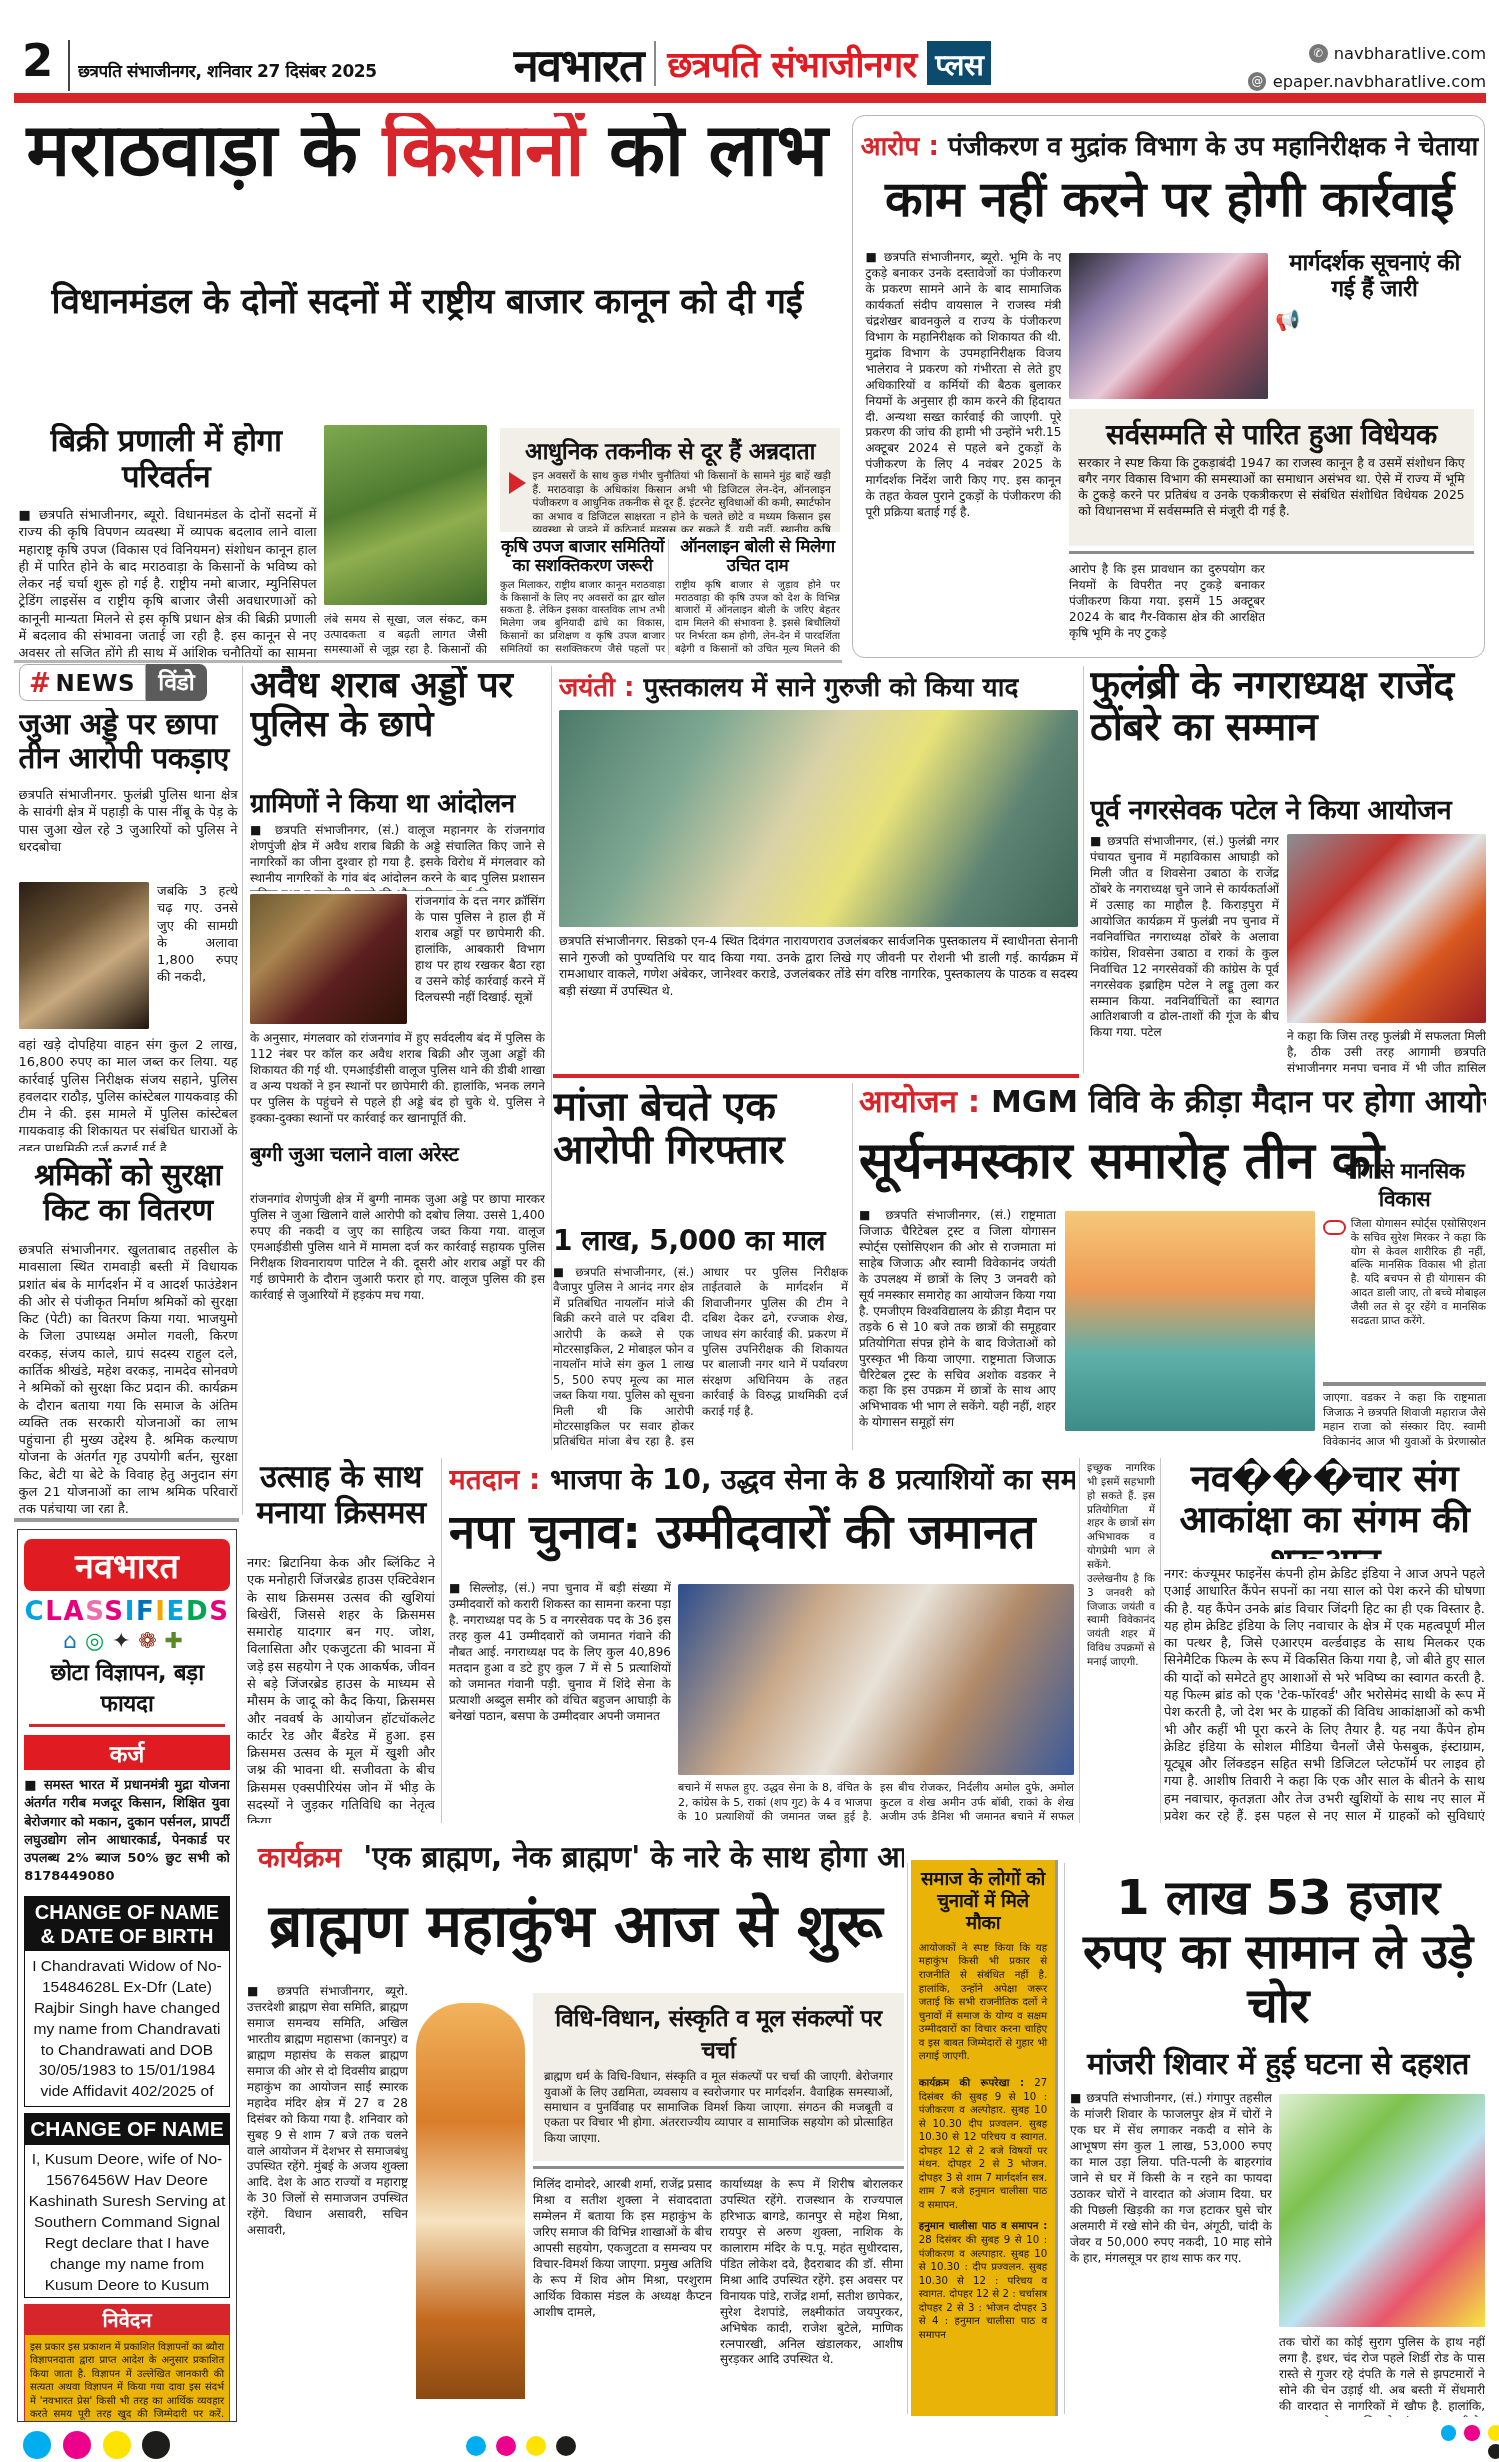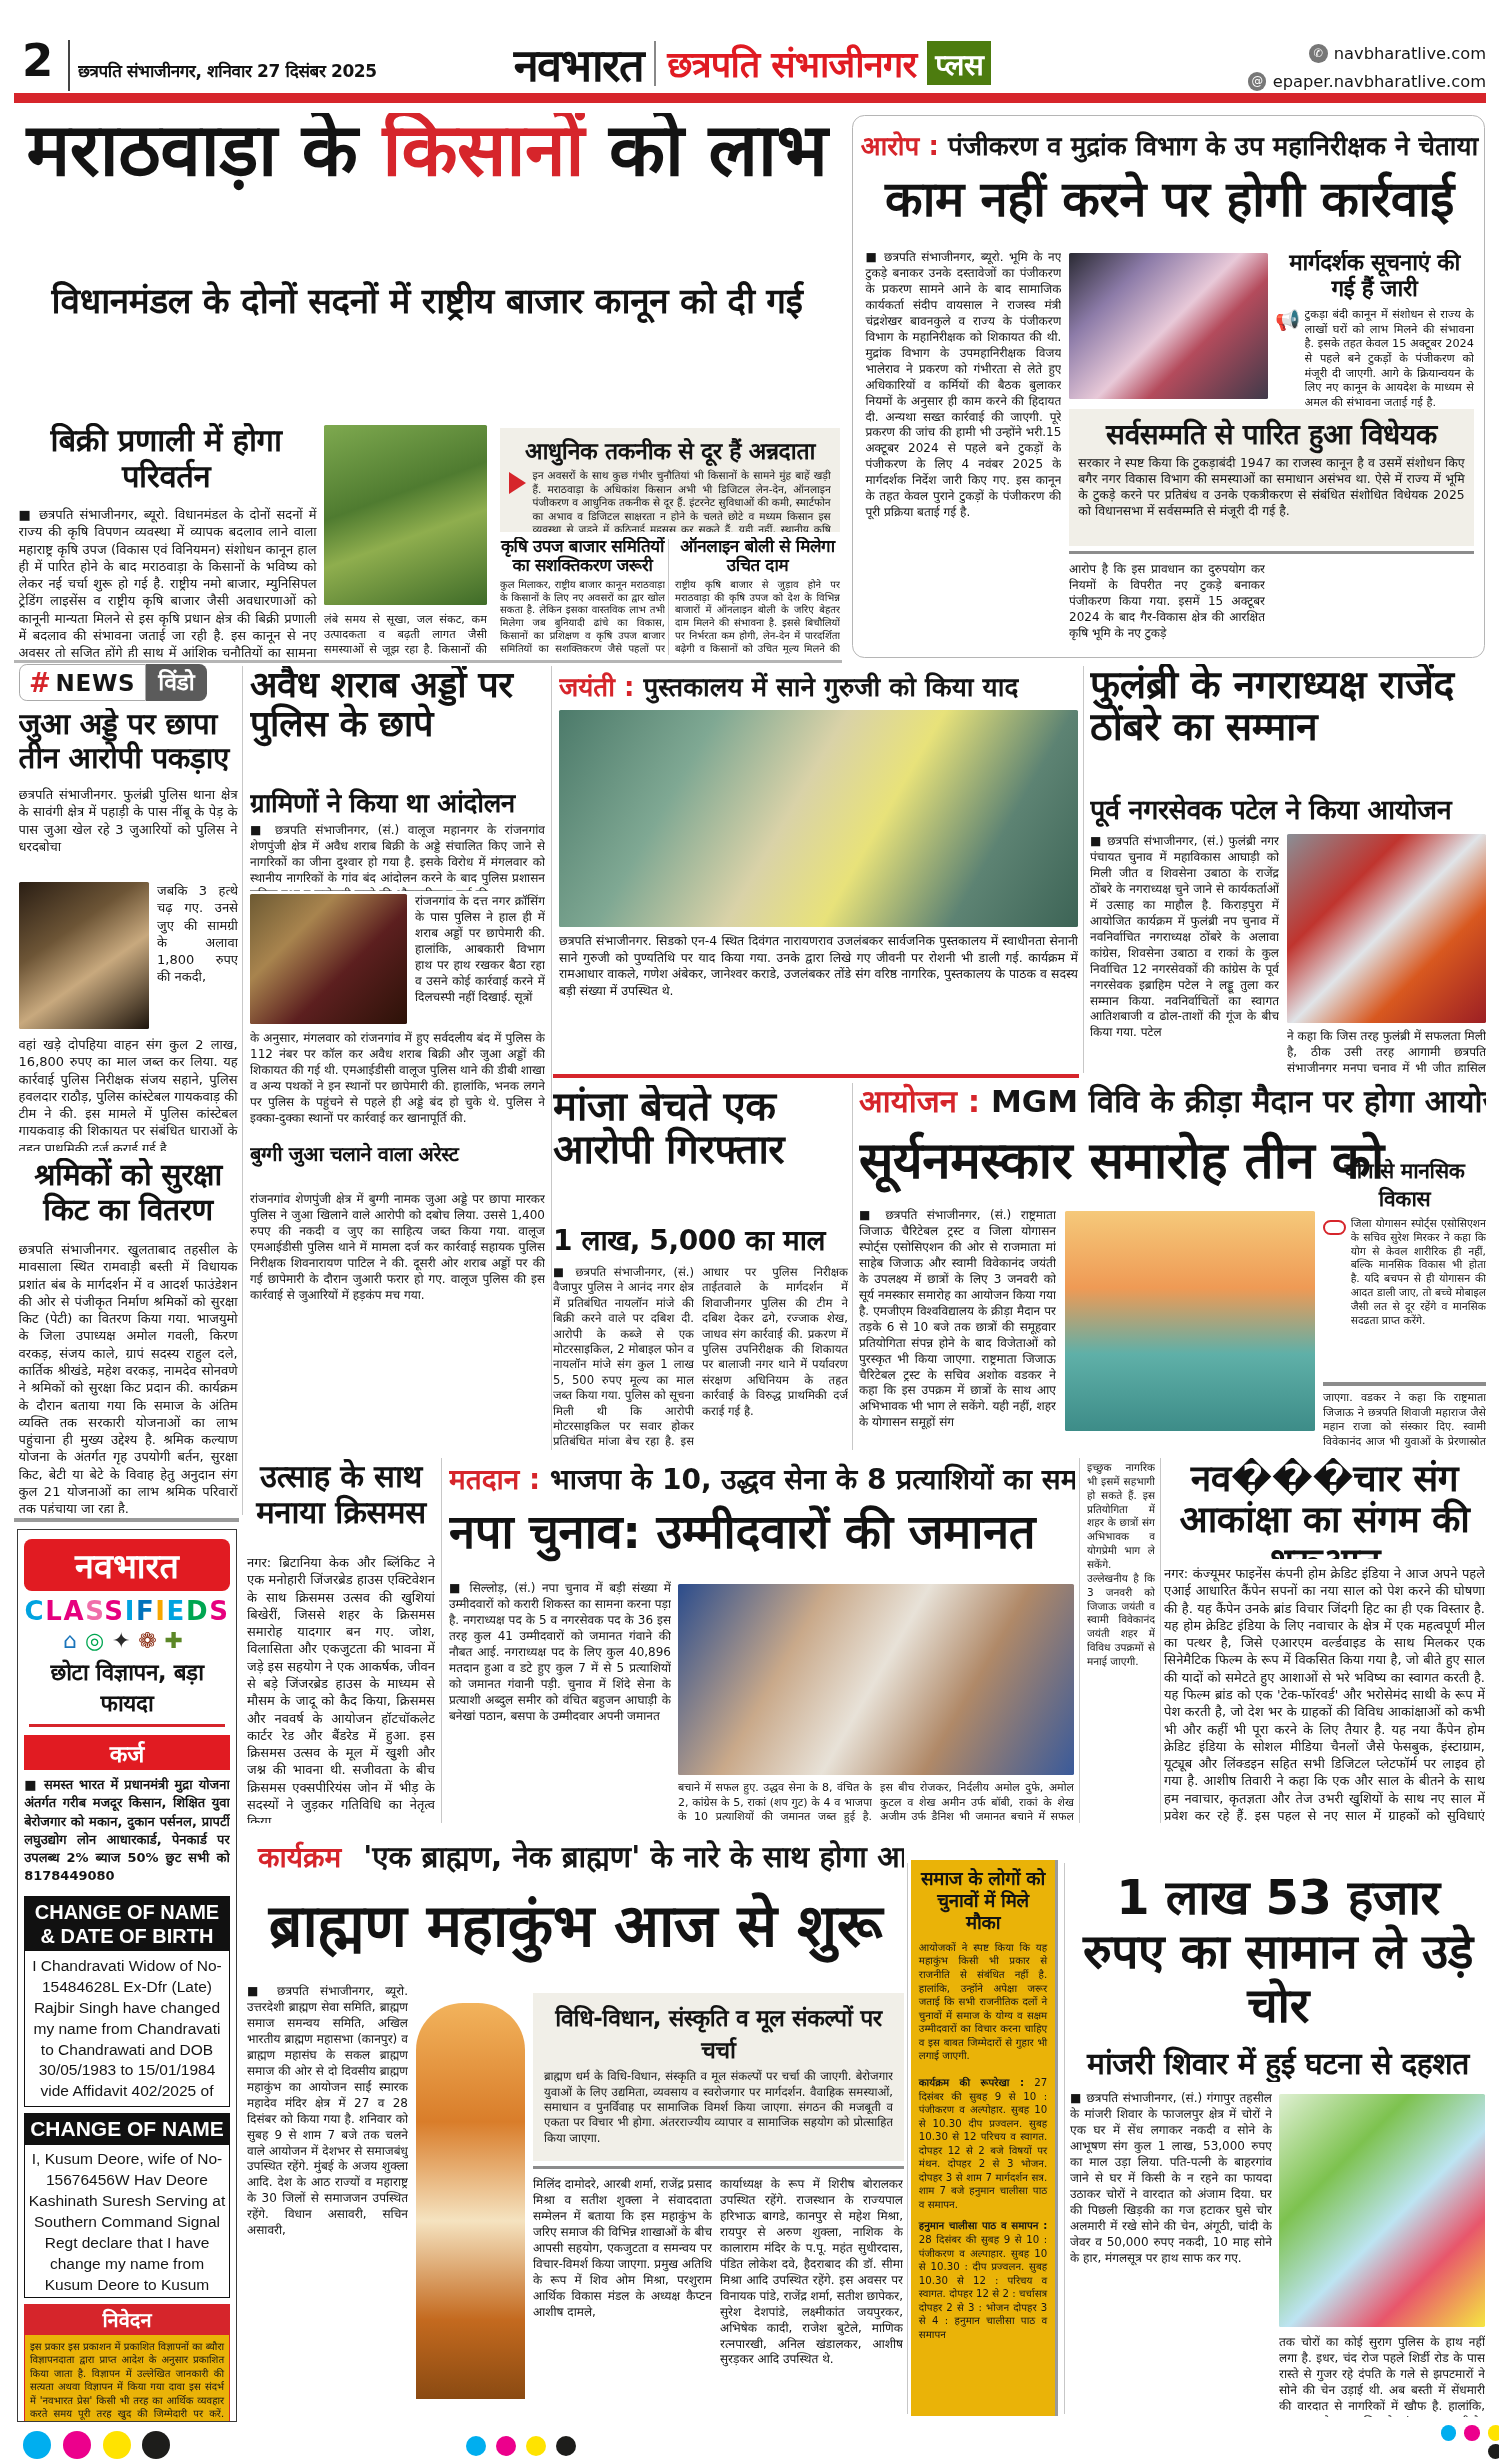--- a/index.html
+++ b/index.html
@@ -25,21 +25,21 @@
 </head>
 <body>
 
 <div class="s hd" style="left:22px;top:34px;width:43px;font-size:45px">2</div>
 <div class="s" style="left:68px;top:40px;width:1.6px;height:51px;background:#444"></div>
 <div class="s hd" style="left:78px;top:59px;width:326px;font-size:17px">छत्रपति संभाजीनगर, शनिवार 27 दिसंबर 2025</div>
 <div class="s badge" style="left:481px;top:36px;width:543px;height:54px;justify-content:center;gap:11px">
   <span class="hd" style="font-size:45px;letter-spacing:-1.6px">नवभारत</span>
   <span style="width:2.3px;height:45px;background:#888"></span>
   <span class="hd red" style="font-size:36px;color:#e01b22;letter-spacing:-0.8px">छत्रपति संभाजीनगर</span>
-  <span class="hd" style="font-size:29.5px;color:#fff;background:#4d7c0f;padding:1.6px 7.8px">प्लस</span>
+  <span class="hd" style="font-size:29.5px;color:#fff;background:#0c4a6e;padding:1.6px 7.8px">प्लस</span>
 </div>
 <div class="s badge" style="left:1211px;top:42px;width:275px;height:23px;justify-content:flex-end;gap:6.2px;font-size:16.3px">
   <span class="dot" style="width:18.6px;height:18.6px;background:#777;color:#fff;font-size:11.6px;text-align:center;line-height:18.6px">✆</span>
   <span>navbharatlive.com</span>
 </div>
 <div class="s badge" style="left:1211px;top:70px;width:275px;height:23px;justify-content:flex-end;gap:6.2px;font-size:16.3px">
   <span class="dot" style="width:18.6px;height:18.6px;background:#777;color:#fff;font-size:11.6px;text-align:center;line-height:18.6px">@</span>
   <span>epaper.navbharatlive.com</span>
 </div>
 <div class="rule" style="left:14px;top:93px;width:1472px;height:10px"></div>
@@ -75,21 +75,20 @@
   <div class="s kick ctr" style="left:0;top:11px;width:633px;font-size:26px">
     <span class="red">आरोप :</span>
     <span>पंजीकरण व मुद्रांक विभाग के उप महानिरीक्षक ने चेताया</span>
   </div>
   <div class="s bd" style="left:12.4px;top:134px;width:196px;height:390px">■ छत्रपति संभाजीनगर, ब्यूरो. भूमि के नए टुकड़े बनाकर उनके दस्तावेजों का पंजीकरण के प्रकरण सामने आने के बाद सामाजिक कार्यकर्ता संदीप वायसाल ने राजस्व मंत्री चंद्रशेखर बावनकुले व राज्य के पंजीकरण विभाग के महानिरीक्षक को शिकायत की थी. मुद्रांक विभाग के उपमहानिरीक्षक विजय भालेराव ने प्रकरण को गंभीरता से लेते हुए अधिकारियों व कर्मियों की बैठक बुलाकर नियमों के अनुसार ही काम करने की हिदायत दी. अन्यथा सख्त कार्रवाई की जाएगी. पूरे प्रकरण की जांच की हामी भी उन्होंने भरी.15 अक्टूबर 2024 से पहले बने टुकड़ों के पंजीकरण के लिए 4 नवंबर 2025 के मार्गदर्शक निर्देश जारी किए गए. इस कानून के तहत केवल पुराने टुकड़ों के पंजीकरण की पूरी प्रक्रिया बताई गई है.</div>
   <div class="ph" style="left:216px;top:137px;width:199px;height:146px;background:linear-gradient(135deg,#2a2a33 0%,#8c7ba8 25%,#e8c9d8 50%,#b44b5c 65%,#403a4a 100%)"></div>
   <div class="s" style="left:422px;top:134px;width:199px;height:264px">
     <div class="hd ctr" style="font-size:22.5px;line-height:1.15">मार्गदर्शक सूचनाएं की गई हैं जारी</div>
     <div class="flexrow" style="gap:4.7px;margin-top:6.2px">
       <span class="red" style="font-size:20px;flex:none">📢</span>
-      <div style="font-size:11.3px;line-height:1.3;text-align:justify;height:186px;overflow:hidden">टुकड़ा बंदी कानून में संशोधन से राज्य के लाखों घरों को लाभ मिलने की संभावना है. इसके तहत केवल 15 अक्टूबर 2024 से पहले बने टुकड़ों के पंजीकरण को मंजूरी दी जाएगी. आगे के क्रियान्वयन के लिए नए कानून के आयदेश के माध्यम से अमल की संभावना जताई गई है.</div>
     </div>
   </div>
   <div class="s box" style="left:216px;top:293px;width:405px;height:137px;padding:4.7px 9.3px">
     <div class="hd ctr" style="font-size:28px">सर्वसम्मति से पारित हुआ विधेयक</div>
     <div style="font-size:12.4px;line-height:1.3;text-align:justify;height:87px;overflow:hidden;margin-top:3.1px">सरकार ने स्पष्ट किया कि टुकड़ाबंदी 1947 का राजस्व कानून है व उसमें संशोधन किए बगैर नगर विकास विभाग की समस्याओं का समाधान असंभव था. ऐसे में राज्य में भूमि के टुकड़े करने पर प्रतिबंध व उनके एकत्रीकरण से संबंधित संशोधित विधेयक 2025 को विधानसभा में सर्वसम्मति से मंजूरी दी गई है.</div>
   </div>
   <div class="grule" style="left:216px;top:435px;width:405px;height:3.1px;background:#8c8c8c"></div>
   <div class="s bd" style="left:216px;top:446px;width:196px;height:87px">आरोप है कि इस प्रावधान का दुरुपयोग कर नियमों के विपरीत नए टुकड़े बनाकर पंजीकरण किया गया. इसमें 15 अक्टूबर 2024 के बाद गैर-विकास क्षेत्र की आरक्षित कृषि भूमि के नए टुकड़े</div>
 </div>
 

